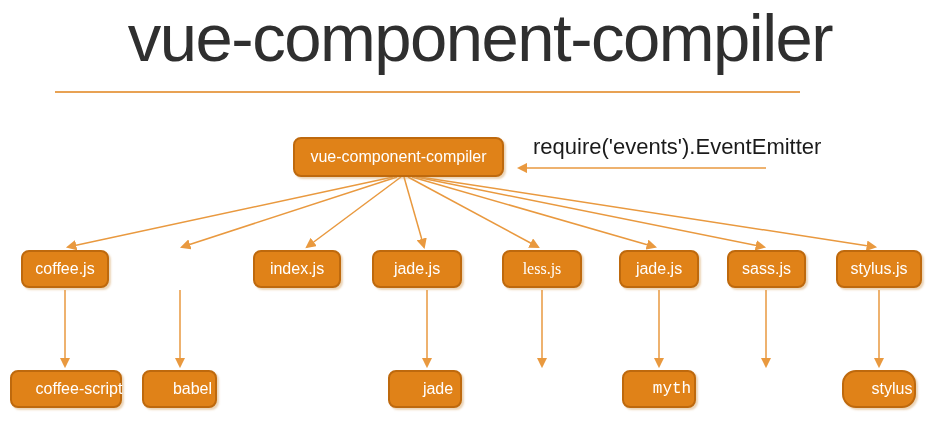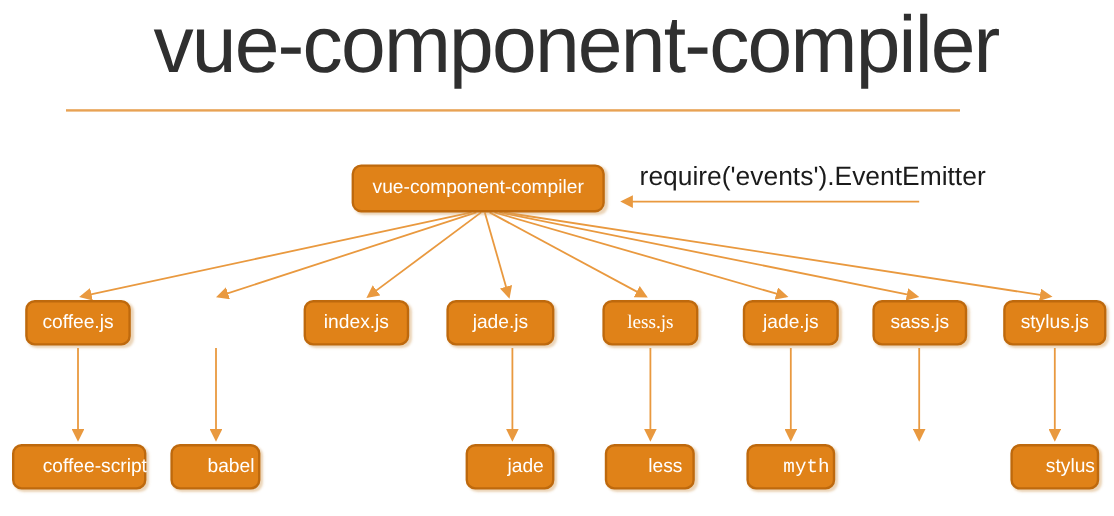--- a/index.html
+++ b/index.html
@@ -112,17 +112,16 @@
   <div class="node mid" style="left:253px; width:88px;">index.js</div>
   <div class="node mid" style="left:372px; width:90px;">jade.js</div>
   <div class="node mid" style="left:502px; width:80px;font-family:Liberation Serif, serif;">less.js</div>
   <div class="node mid" style="left:619px; width:80px;">jade.js</div>
   <div class="node mid" style="left:727px; width:79px;">sass.js</div>
   <div class="node mid" style="left:836px; width:86px;">stylus.js</div>
 
   <div class="node leaf" style="left:10px;  width:112px;">coffee-script</div>
   <div class="node leaf" style="left:142px; width:75px;">babel</div>
   <div class="node leaf" style="left:388px; width:74px;">jade</div>
-  <div class="node leaf" style="left:504px; width:75px;">less</div>
   <div class="node leaf" style="left:622px; width:74px;font-family:Liberation Mono, monospace;">myth</div>
-  <div class="node leaf" style="left:842px; width:74px;">stylus</div>
+  <div class="node leaf" style="left:842px; width:74px;border-radius:14px;">stylus</div>
 
 </div>
 
 </body></html>

